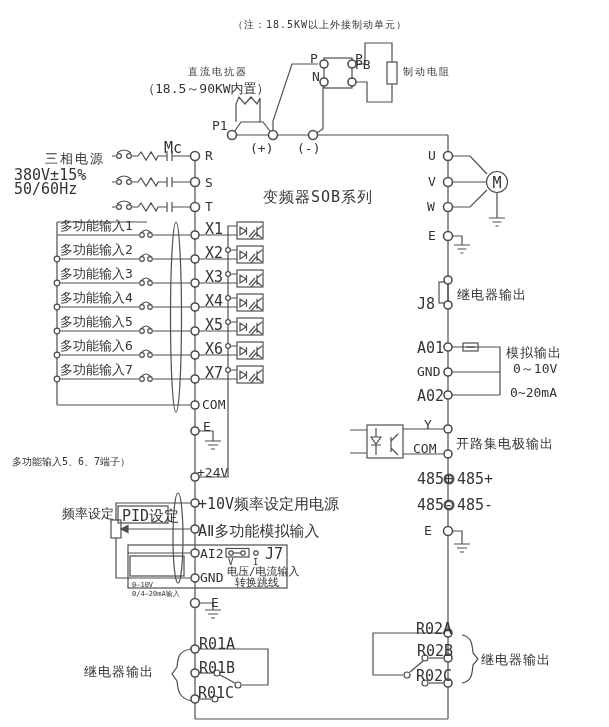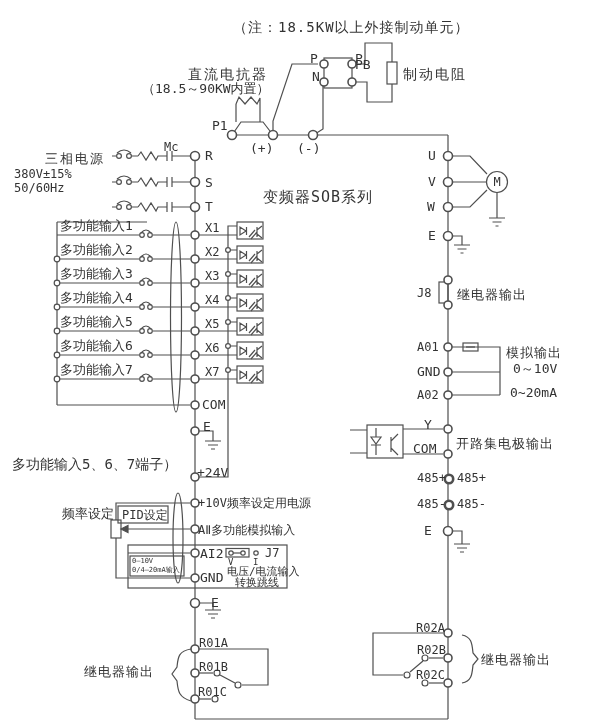--- a/index.html
+++ b/index.html
@@ -3,25 +3,25 @@
 <meta charset="utf-8">
 <style>
   html,body{margin:0;padding:0;background:#fff;}
   #stage{position:relative;width:609px;height:727px;background:#fff;overflow:hidden;
          font-family:"DejaVu Sans Mono","Liberation Mono",monospace;}
   svg{position:absolute;left:0;top:0;}
   .t{position:absolute;color:#333;font-size:13px;line-height:1;white-space:nowrap;}
   .ls1{letter-spacing:1px;}
   .ls2{letter-spacing:2px;}
   .s15{font-size:15px;}
-  .s14{font-size:14px;}
-  .s12{font-size:12px;}
+  .s14{font-size:10px;}
+  .s12{font-size:15px;}
   .s11{font-size:11px;}
   .s9{font-size:9px;}
-  .s7{font-size:7px;}
+  .s7{font-size:7px;margin-top:24px;}
   .ctr{text-align:center;}
 </style>
 </head>
 <body>
 
 <div id="stage">
 
 <svg width="609" height="727" viewBox="0 0 609 727">
   <g stroke="#4f4f4f" fill="none" stroke-width="1.2">
 
@@ -332,21 +332,21 @@
 <div class="t s12" style="left:199px;top:637px">R01A</div>
 <div class="t s12" style="left:199px;top:661px">R01B</div>
 <div class="t s12" style="left:198px;top:686px">R01C</div>
 <div class="t ls1" style="left:84px;top:665px">继电器输出</div>
 
 <div class="t" style="left:428px;top:149px">U</div>
 <div class="t" style="left:428px;top:175px">V</div>
 <div class="t" style="left:427px;top:200px">W</div>
 <div class="t s12 ctr" style="left:490px;top:176px;width:14px">M</div>
 <div class="t" style="left:428px;top:229px">E</div>
-<div class="t s12" style="left:417px;top:287px">J8</div>
+<div class="t s12" style="left:417px;top:297px">J8</div>
 <div class="t ls1" style="left:457px;top:288px">继电器输出</div>
 
 <div class="t s12" style="left:417px;top:341px">A01</div>
 <div class="t" style="left:417px;top:365px">GND</div>
 <div class="t s12" style="left:417px;top:389px">A02</div>
 <div class="t ls1" style="left:506px;top:346px">模拟输出</div>
 <div class="t" style="left:513px;top:362px">0～10V</div>
 <div class="t" style="left:510px;top:386px">0~20mA</div>
 
 <div class="t" style="left:424px;top:418px">Y</div>

